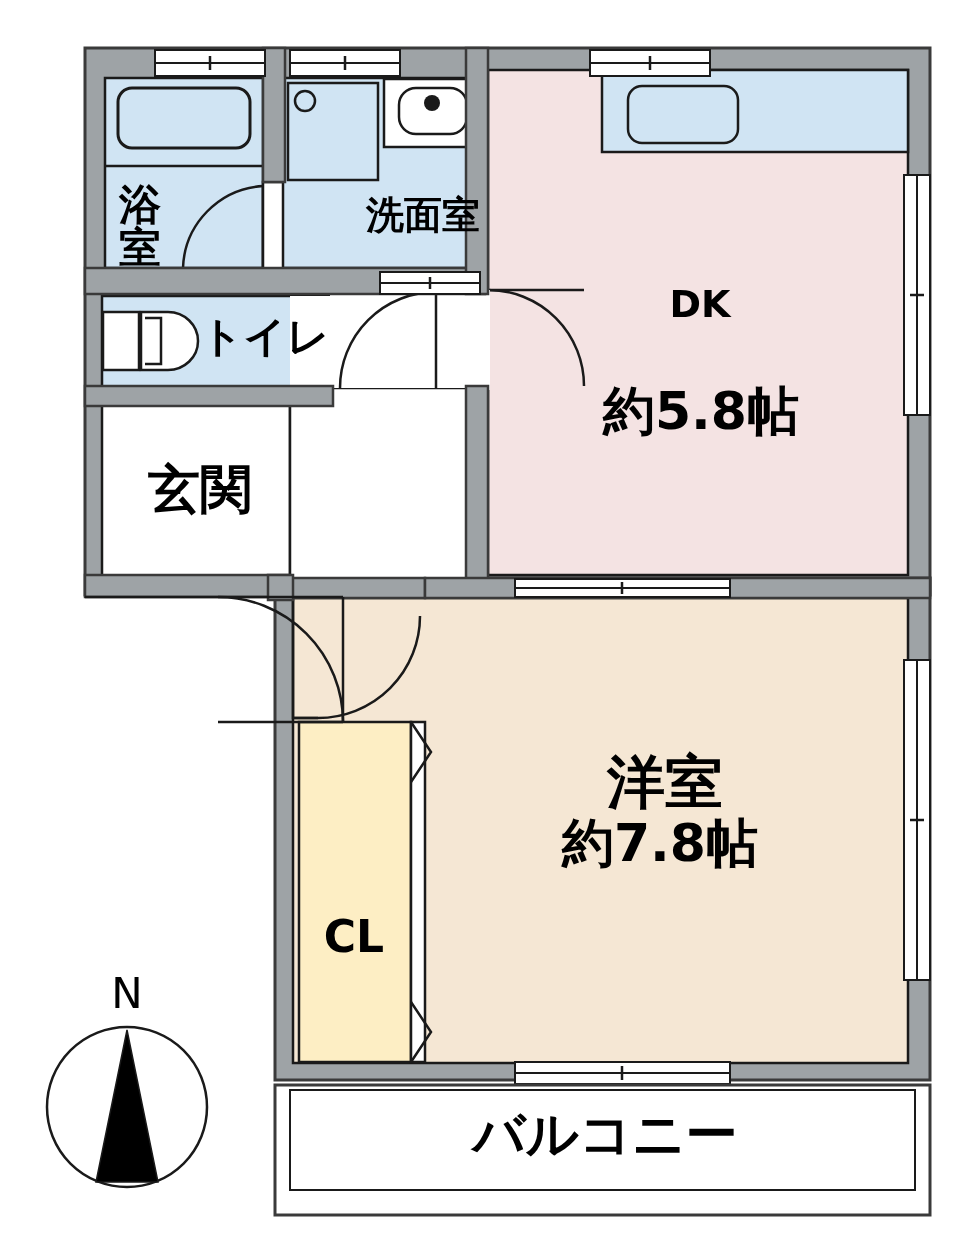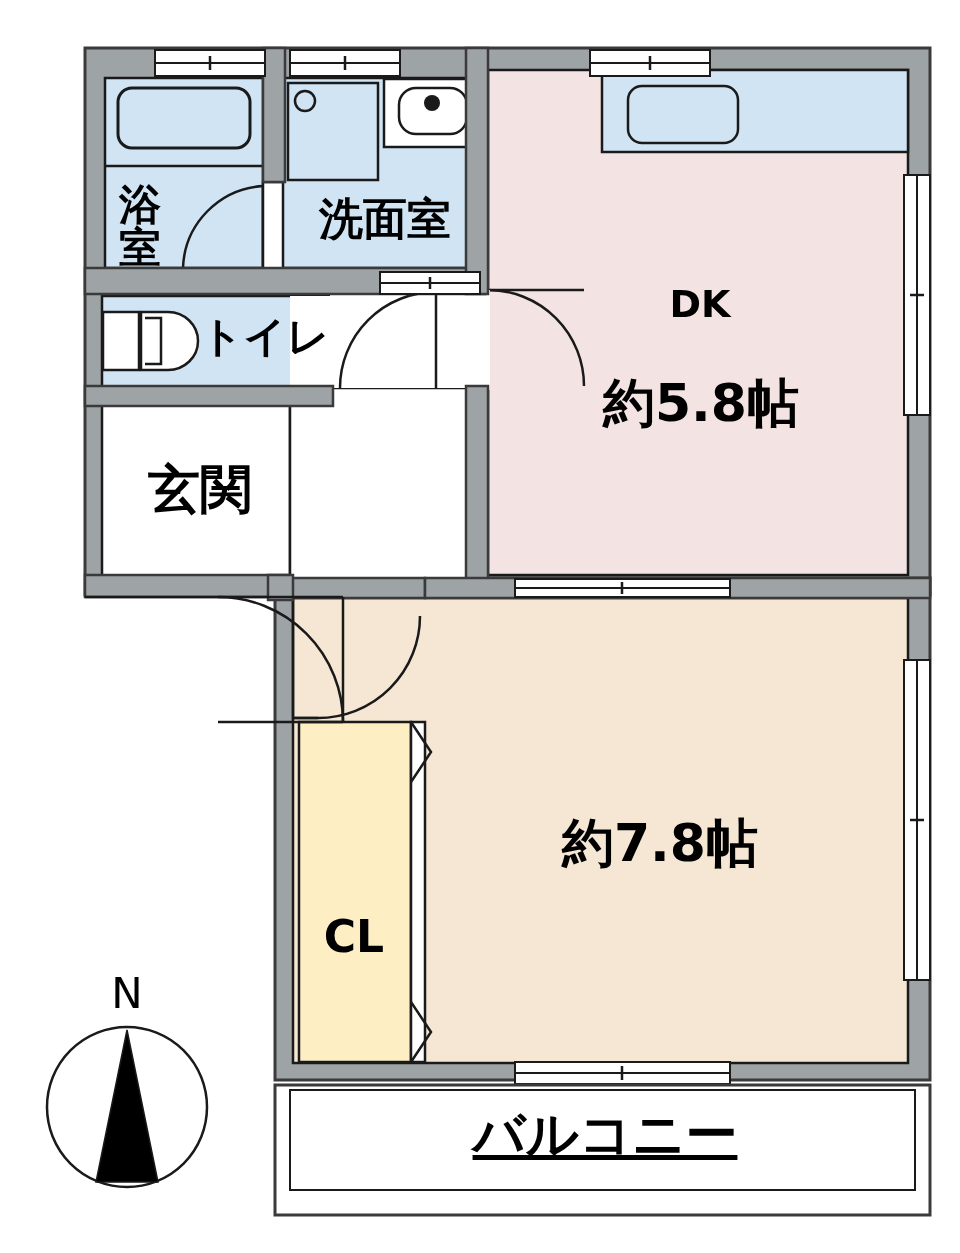--- a/index.html
+++ b/index.html
@@ -169,32 +169,33 @@
     </g>
 
     <g>
       <circle cx="127" cy="1107" r="80" fill="#ffffff" stroke="#1a1a1a" stroke-width="2.5"></circle>
       <polygon points="127,1030 158,1182 96,1182" fill="#000000" stroke="#1a1a1a" stroke-width="1.5"></polygon>
     </g>
 
   </svg>
 
   <div class="lbl" style="left:580px;top:285px;width:240px;font-size:38px;">DK</div>
-  <div class="lbl" style="left:556px;top:376px;width:290px;font-size:52px;">約5.8帖</div>
-
+  <div class="lbl" style="left:556px;top:384px;width:290px;font-size:52px;">約5.8帖</div>
+
+  <div class="lbl" style="left:540px;top:752px;width:250px;font-size:58px;">洋室</div>
   <div class="lbl" style="left:510px;top:816px;width:300px;font-size:52px;">約7.8帖</div>
 
   <div class="lbl" style="left:110px;top:183px;width:60px;font-size:42px;">浴</div>
   <div class="lbl" style="left:110px;top:226px;width:60px;font-size:42px;">室</div>
 
-  <div class="lbl" style="left:290px;top:196px;width:190px;font-size:44px;">洗面室</div>
+  <div class="lbl" style="left:290px;top:196px;width:190px;font-size:38px;text-align:right;">洗面室</div>
 
   <div class="lbl" style="left:120px;top:462px;width:160px;font-size:52px;">玄関</div>
 
   <div class="lbl" style="left:190px;top:315px;width:150px;font-size:42px;">トイレ</div>
 
   <div class="lbl" style="left:304px;top:866px;width:100px;font-size:44px;margin-top:48px;">CL</div>
 
-  <div class="lbl" style="left:355px;top:1107px;width:500px;font-size:52px;text-decoration:underline;">バルコニー</div>
+  <div class="lbl" style="left:355px;top:1107px;width:500px;font-size:52px;">バルコニー</div>
 
   <div class="lbl" style="left:97px;top:972px;width:60px;font-size:42px;font-weight:400;">N</div>
 
 </div>
 
 </body></html>

